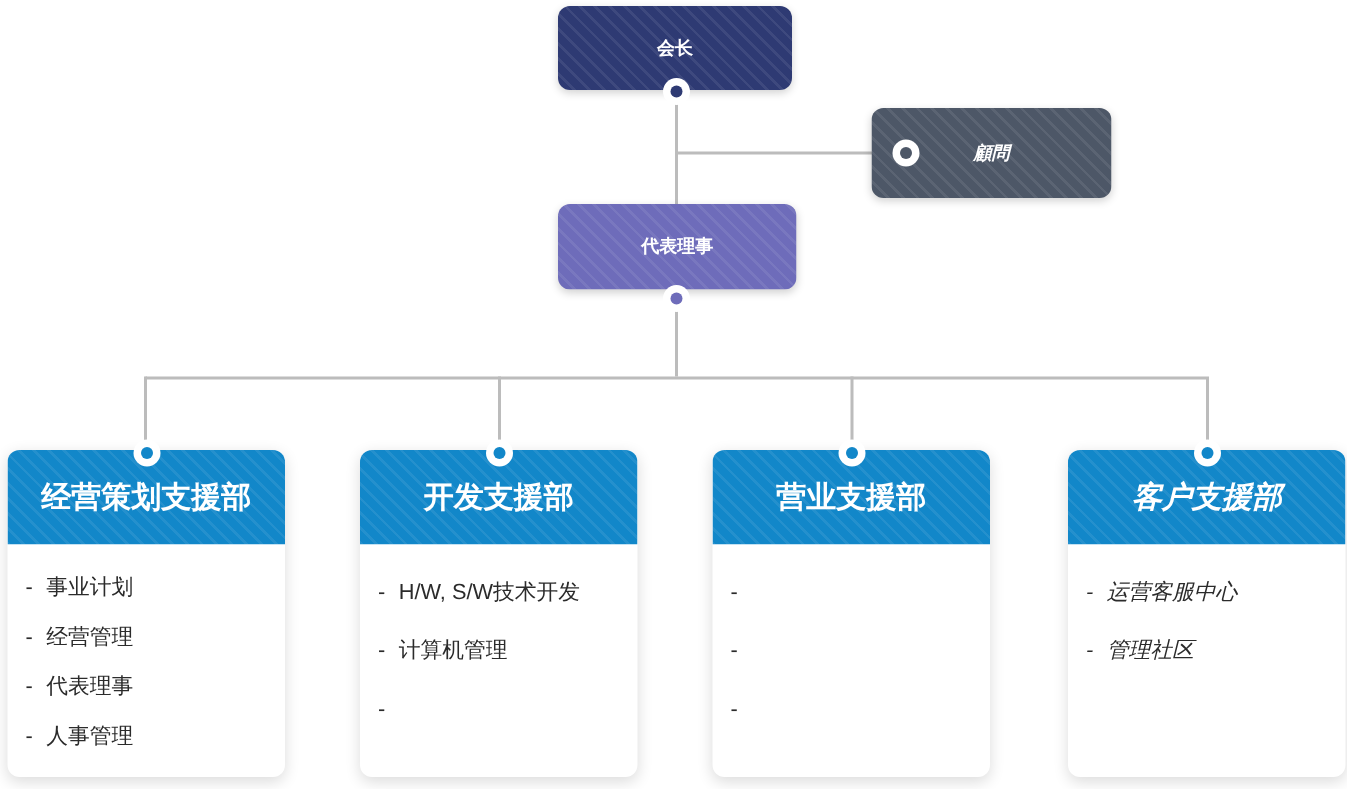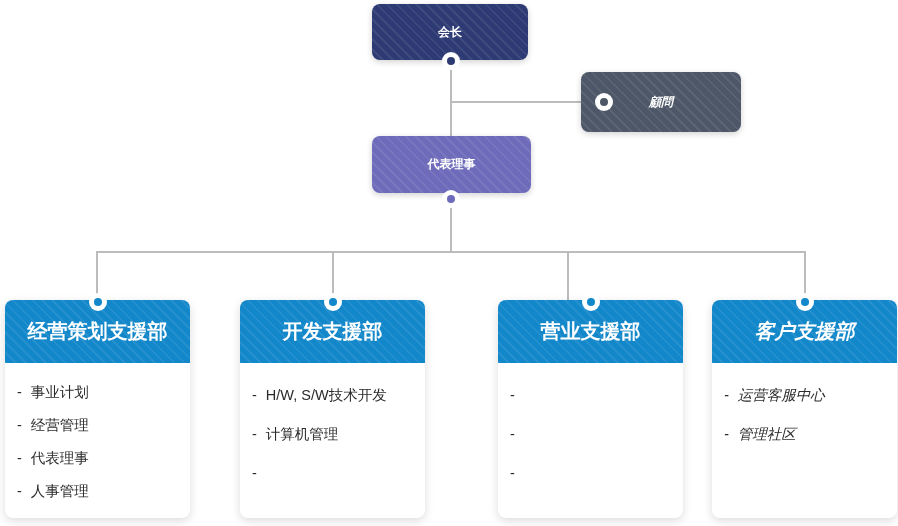--- a/index.html
+++ b/index.html
@@ -143,21 +143,21 @@
       <div class="list-item">
         <span class="dash">-</span>
         <span>计算机管理</span>
       </div>
       <div class="list-item">
         <span class="dash">-</span>
       </div>
     </div>
   </div>
 
-  <div class="card s3" style="left:498px;">
+  <div class="card s3" style="left:475px;">
     <div class="dot">
         <span class="hole blue"></span>
       </div>
     <div class="card-header">
       <span>营业支援部</span>
     </div>
     <div class="card-body">
       <div class="list-item">
         <span class="dash">-</span>
       </div>

